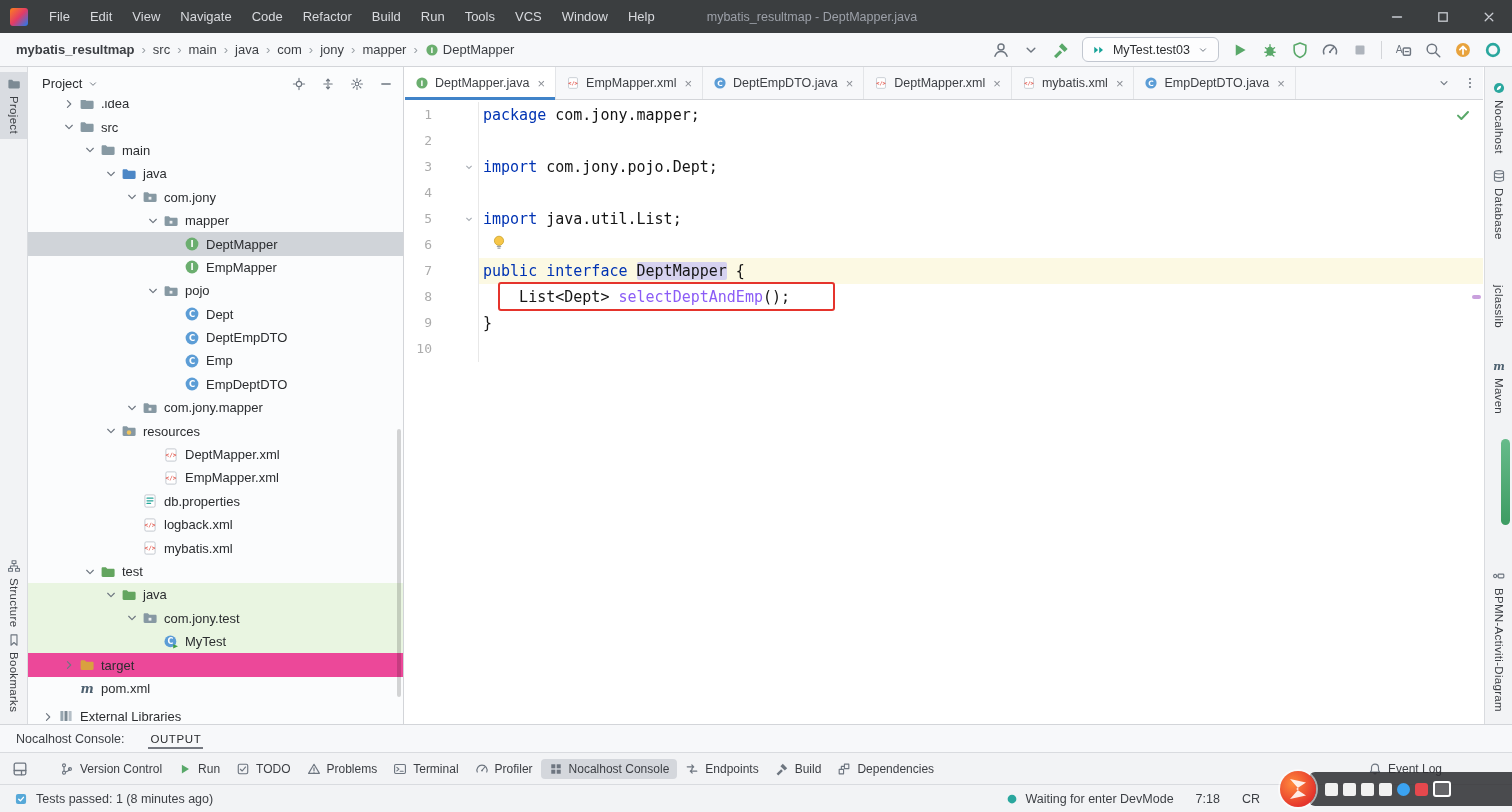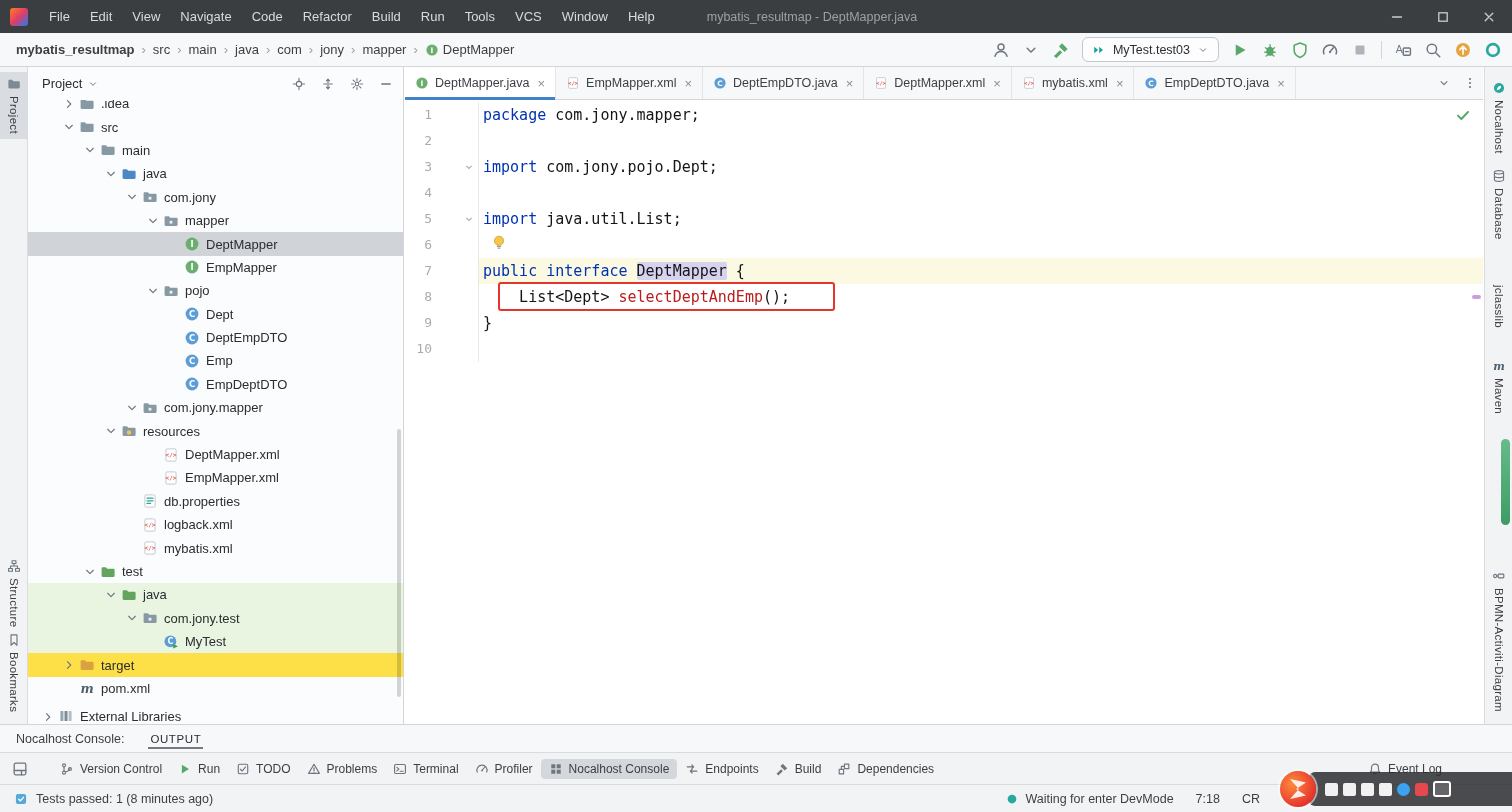--- a/index.html
+++ b/index.html
@@ -57,21 +57,21 @@
   padding:0 10px 0 14px;font-size:13px;color:#2B2D30;gap:5px;background:#FBFCFD;}
 .ph-icons{margin-left:auto;display:flex;gap:15px;align-items:center;}
 .tree{position:absolute;top:33px;left:0;right:0;bottom:0;overflow:hidden;z-index:1;}
 .tree-inner{margin-top:-8px;}
 .tree-row{height:23.4px;display:flex;align-items:center;font-size:13px;color:#2B2D30;white-space:nowrap;}
 .chev{width:21px;display:flex;justify-content:center;flex:none;}
 .chev svg{width:14px;height:14px;}
 .tree-label{margin-left:6px;}
 .bg-selected{background:#D0D4D9;}
 .bg-green{background:#E9F5E1;}
-.bg-yellow{background:#fde047;}
+.bg-yellow{background:#ec4899;}
 .tree-scroll{position:absolute;right:2px;top:362px;width:4px;height:268px;
   background:rgba(0,0,0,.16);border-radius:2px;z-index:3;}
 
 
 .editor{position:absolute;left:405px;top:0;right:29px;height:100%;background:#fff;}
 .tabs{height:33px;background:#F7F8FA;border-bottom:1px solid #D3D5D9;display:flex;align-items:stretch;}
 .tab{display:flex;align-items:center;gap:6px;padding:0 10px;font-size:12.5px;color:#3C3F44;
   border-right:1px solid #E3E5E8;position:relative;white-space:nowrap;}
 .tab.active{background:#FFF;}
 .tab.active::after{content:"";position:absolute;left:0;right:0;bottom:-1px;height:3px;background:#4083C9;}
@@ -84,21 +84,21 @@
   font-size:15px;line-height:26px;}
 .gutter{width:74px;flex:none;display:flex;align-items:center;border-right:1px solid #E8E8E8;}
 .lnum{width:27px;text-align:right;color:#ACACAC;font-size:13px;
   font-family:"DejaVu Sans Mono",monospace;}
 .fold{margin-left:auto;width:18px;display:flex;justify-content:center;}
 .fold svg{width:12px;height:12px;}
 .line-text{flex:1;white-space:pre;color:#151515;padding-left:4px;}
 .caret-row .line-text{background:#FCF9E3;}
 .tok-kw{color:#0033B3;}
 .tok-pl{color:#151515;}
-.tok-method{color:#b91c1c;}
+.tok-method{color:#8b5cf6;}
 .tok-idhl{background:#D6D2F0;border-radius:2px;}
 .red-box{position:absolute;left:93px;top:182px;width:337px;height:29px;
   border:2.5px solid #E5342C;border-radius:3px;z-index:2;}
 .insp-check{position:absolute;top:7px;right:12px;}
 .stripe-mark{position:absolute;top:195px;right:2px;width:9px;height:4px;background:#C9A0DD;border-radius:2px;}
 .bulb{margin-left:8px;}
 
 
 .console-bar{position:absolute;left:0;top:724px;width:100%;height:28px;background:#F7F8FA;
   border-top:1px solid #D3D5D9;display:flex;align-items:center;padding:0 12px 0 16px;

